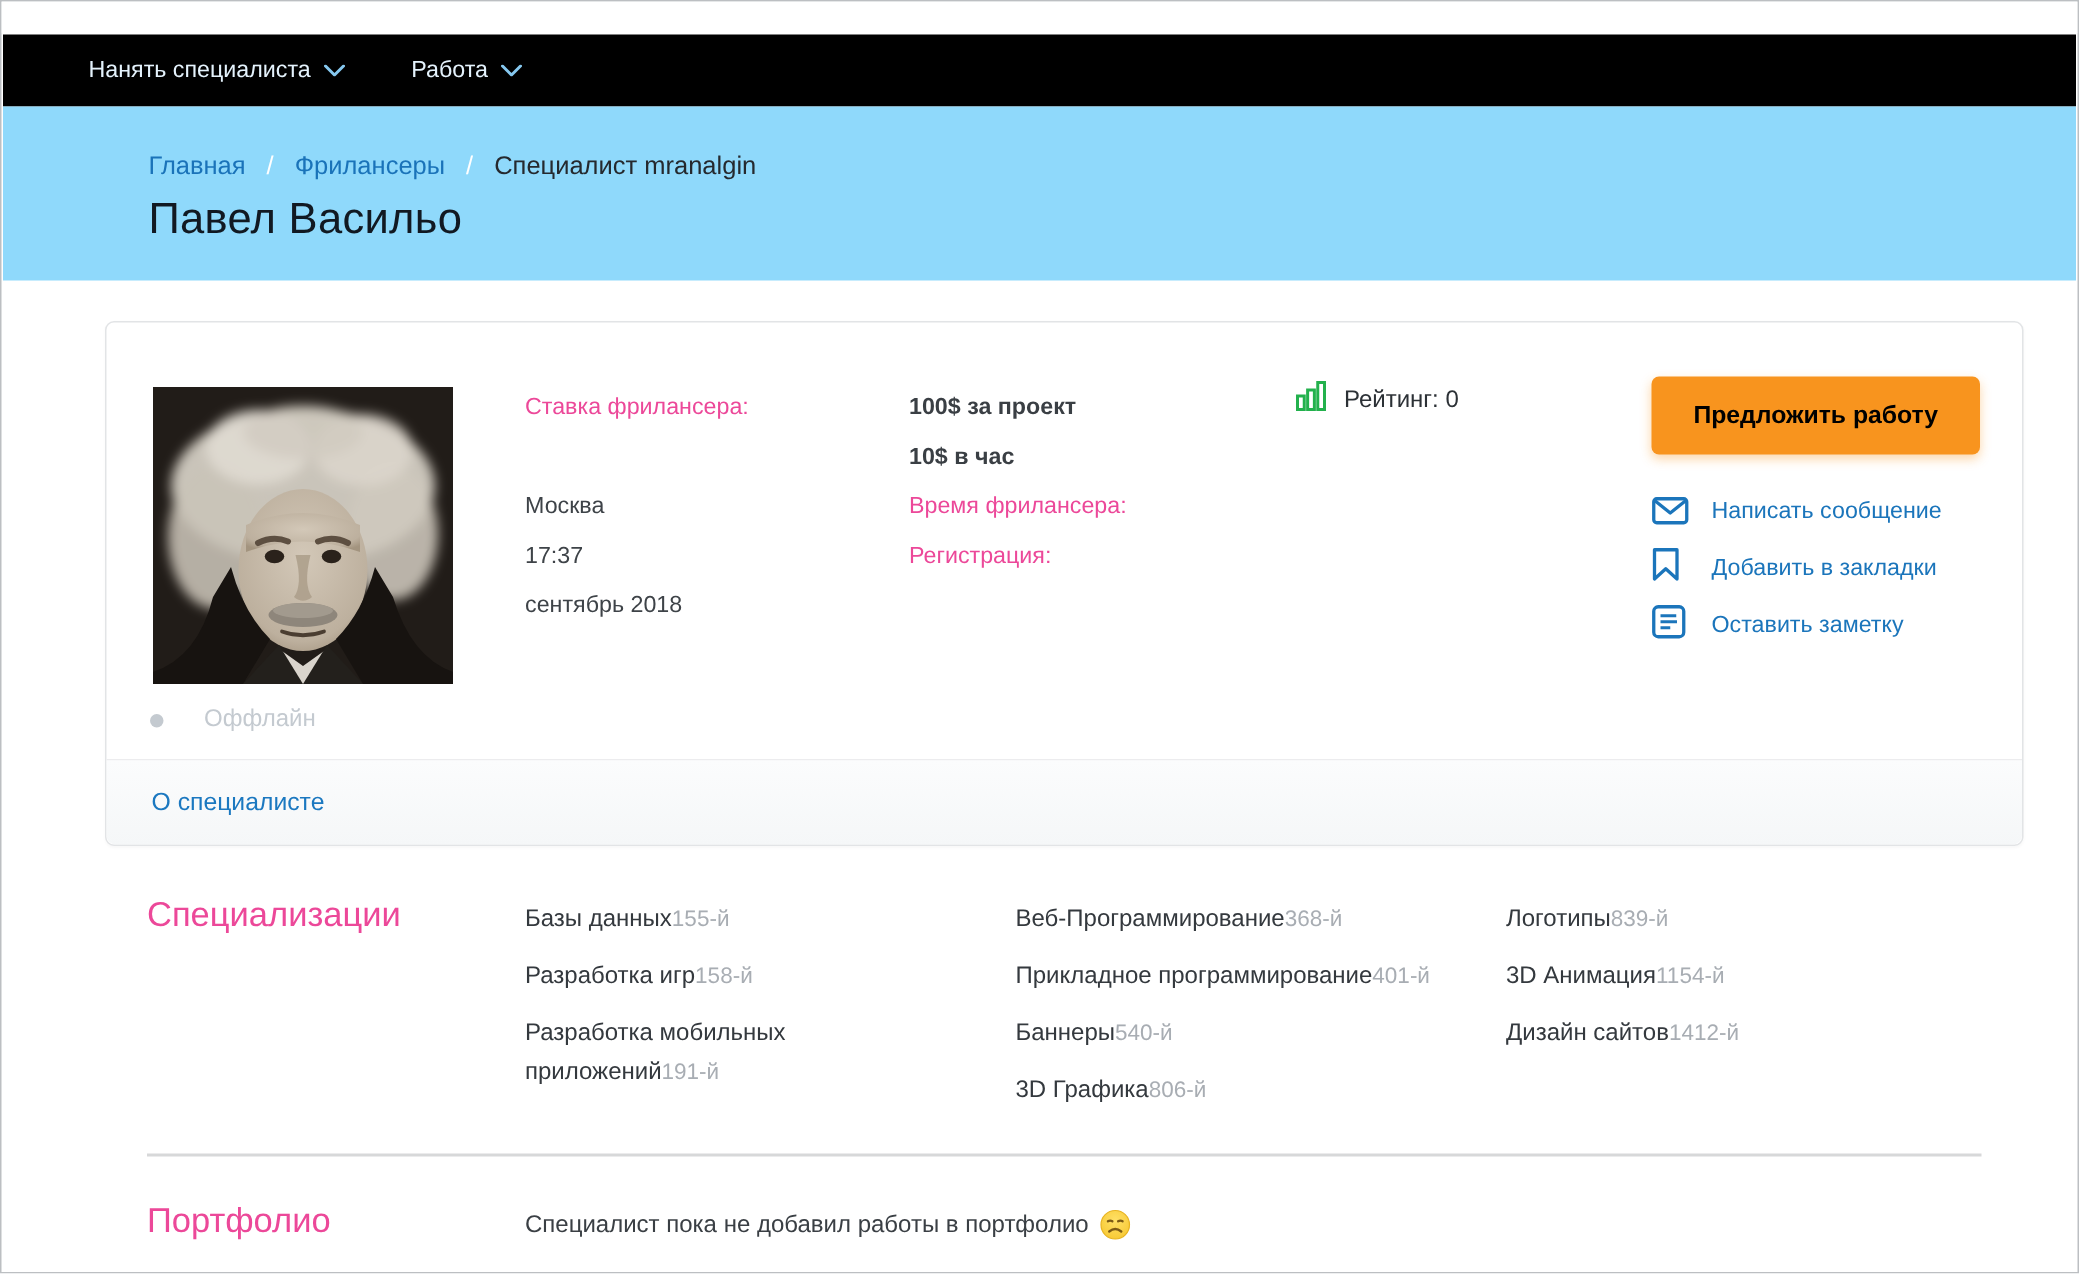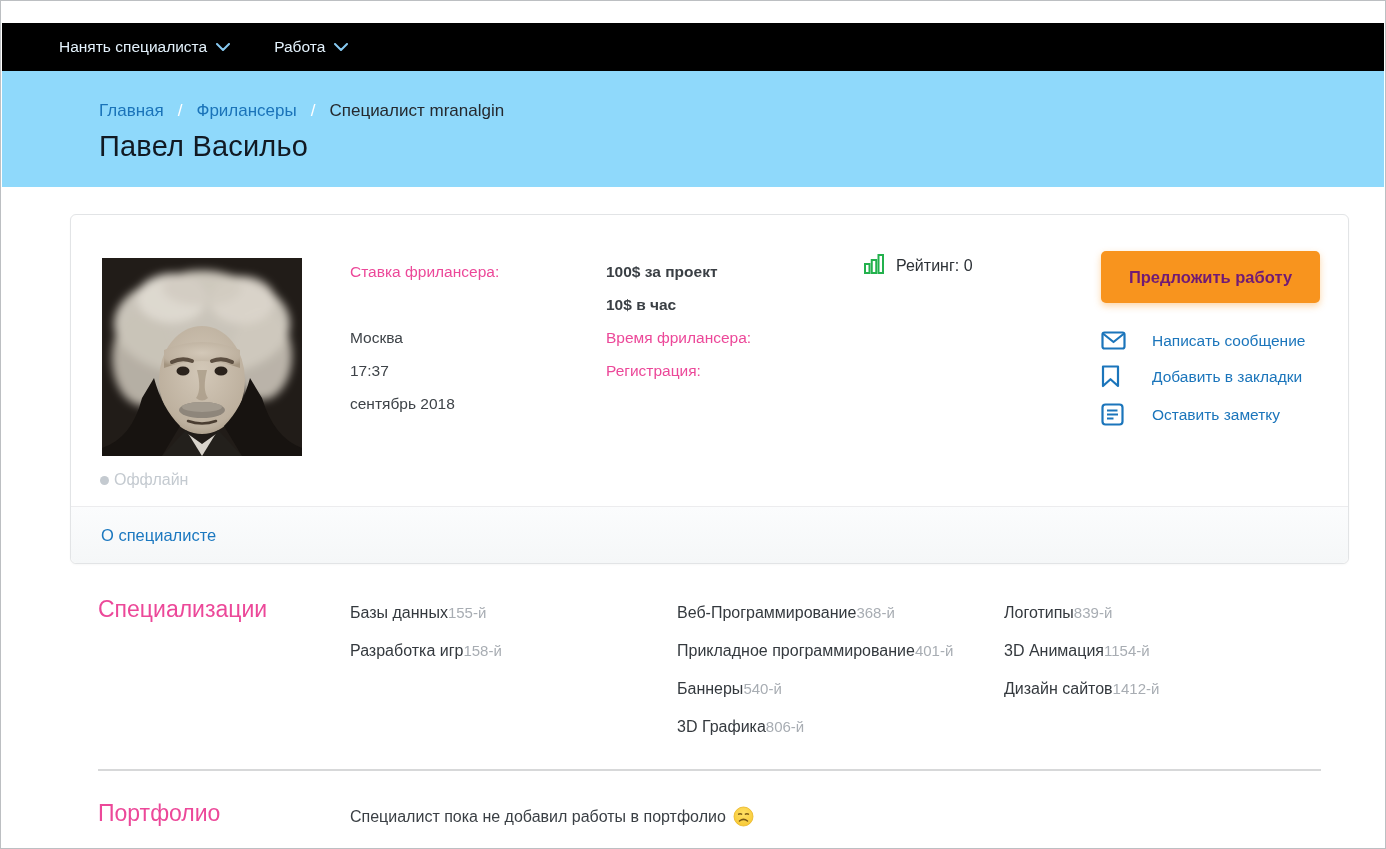--- a/index.html
+++ b/index.html
@@ -23,40 +23,40 @@
   .breadcrumb .sep { color:#ffffff; margin:0 14px; }
   .breadcrumb .crumb-current { color:#25292e; }
   .hero-title { margin-top:9px; font-size:29px; color:#111922; font-weight:500; letter-spacing:.2px; }
 
   
   .card { position:absolute; left:69px; top:213px; width:1279px; height:350px;
           background:#fff; border:1px solid #e2e4e6; border-radius:6px;
           box-shadow:0 1px 2px rgba(0,0,0,.03); }
   .photo { position:absolute; left:31px; top:43px; width:200px; height:198px; overflow:hidden; }
   .photo svg { display:block; }
-  .status { position:absolute; left:29px; top:256px; display:flex; align-items:center; gap:5px; }
+  .status { position:absolute; left:29px; top:256px; display:flex; align-items:center; gap:27px; }
   .status-dot { width:9px; height:9px; border-radius:50%; background:#c4cad0; }
   .status-text { color:#c4cad0; font-size:16px; }
 
   .info { position:absolute; left:279px; top:40px; display:grid;
           grid-template-columns:256px auto; font-size:15.5px; }
   .info .label { color:#ec4899; line-height:33px; }
   .info .value { color:#3e4348; line-height:33px; }
   .info .value.bold div { font-weight:700; color:#3a3f44; }
 
   .rating { position:absolute; left:792px; top:38px; display:flex; align-items:center; gap:11px; }
   .rating-label { font-size:16px; color:#2c3136; }
 
   .offer-btn { position:absolute; left:1030px; top:36px; width:219px; height:52px;
-               background:#f8941e; border:none; border-radius:5px; color:#701a75;
+               background:#f8941e; border:none; border-radius:5px; color:#000000;
                font-family:inherit; font-size:16.5px; font-weight:600; cursor:pointer;
                box-shadow:0 3px 7px rgba(248,148,30,.38); }
 
   .action-links { position:absolute; left:1030px; top:116px; }
-  .action-link { display:flex; align-items:center; gap:25px; margin-bottom:15px; cursor:pointer; }
+  .action-link { display:flex; align-items:flex-end; gap:14px; margin-bottom:15px; cursor:pointer; }
   .action-link .ic { width:26px; display:flex; justify-content:flex-start; }
   .action-link .txt { color:#1b75bb; font-size:15.5px; }
 
   .tabbar { position:absolute; left:0; right:0; bottom:0; height:57px;
             background:linear-gradient(180deg,#fbfcfd,#f5f7f8);
             border-top:1px solid #ececee; border-radius:0 0 6px 6px;
             display:flex; align-items:center; padding-left:30px; }
   .tab { color:#1b78c0; font-size:16.5px; cursor:pointer; }
 
   
@@ -225,20 +225,23 @@
   <div class="spec-col c1">
 
       <div class="spec-item">
         <span class="spec-name">Базы данных</span><span class="spec-rank">155-й</span>
       </div>
 
       <div class="spec-item">
         <span class="spec-name">Разработка игр</span><span class="spec-rank">158-й</span>
       </div>
 
+      <div class="spec-item">
+        <span class="spec-name">Разработка мобильных приложений</span><span class="spec-rank">191-й</span>
+      </div>
     </div>
   <div class="spec-col c2">
 
       <div class="spec-item">
         <span class="spec-name">Веб-Программирование</span><span class="spec-rank">368-й</span>
       </div>
 
       <div class="spec-item">
         <span class="spec-name">Прикладное программирование</span><span class="spec-rank">401-й</span>
       </div>

